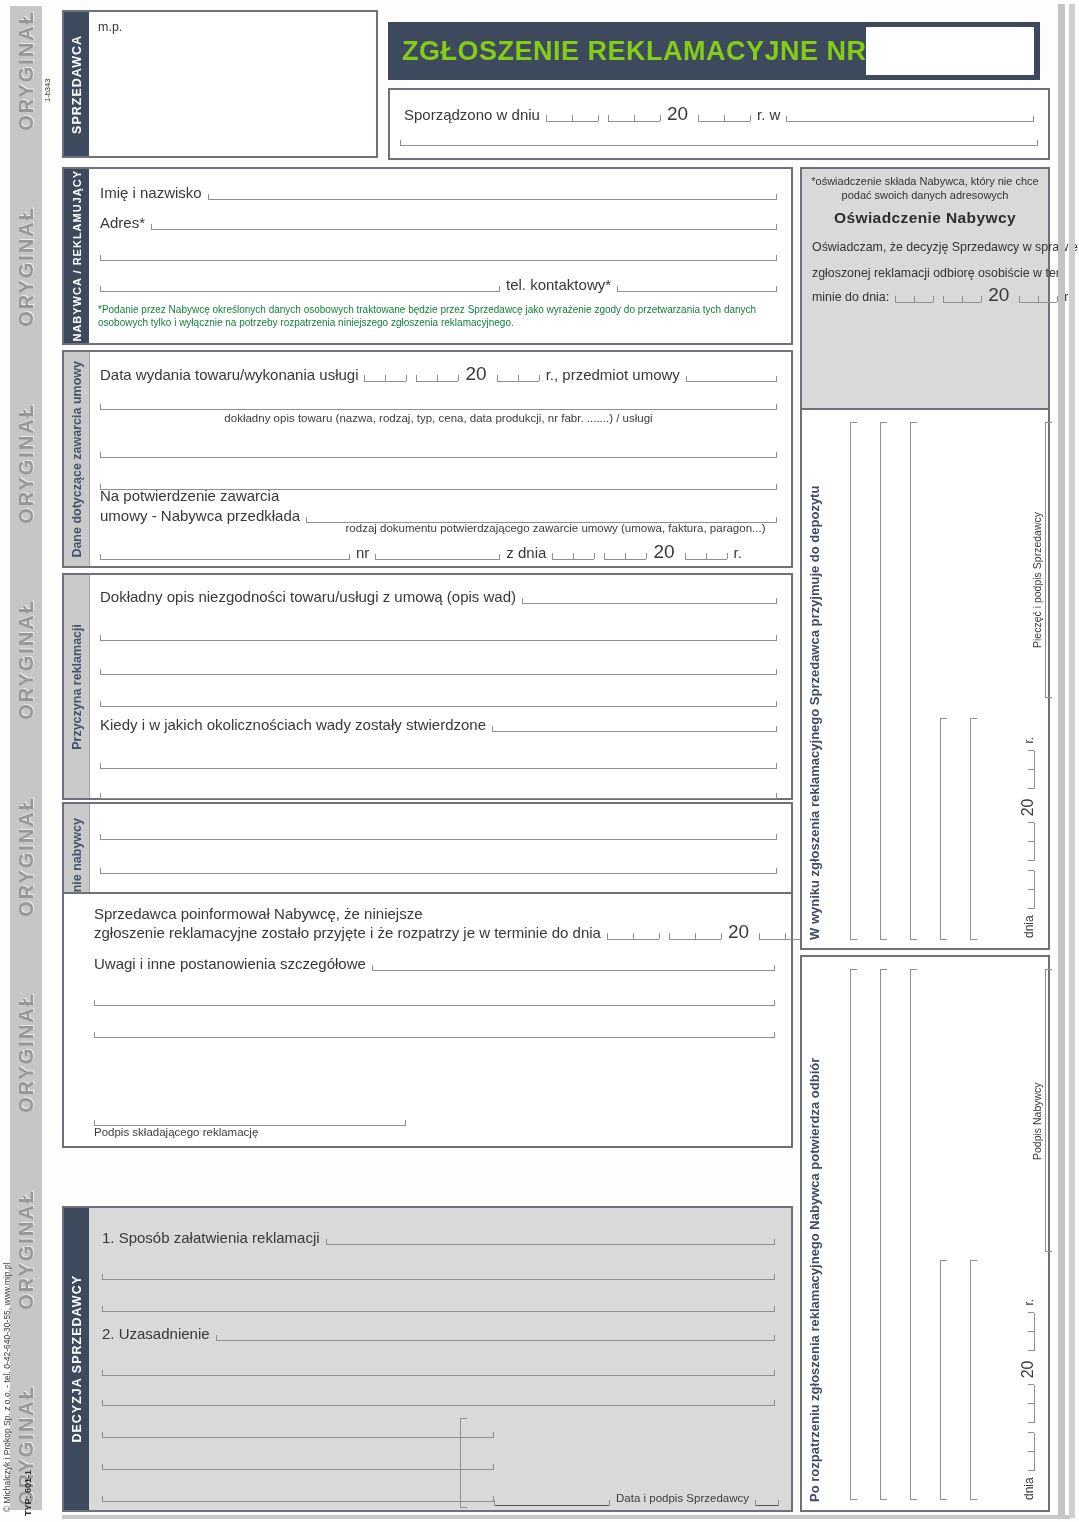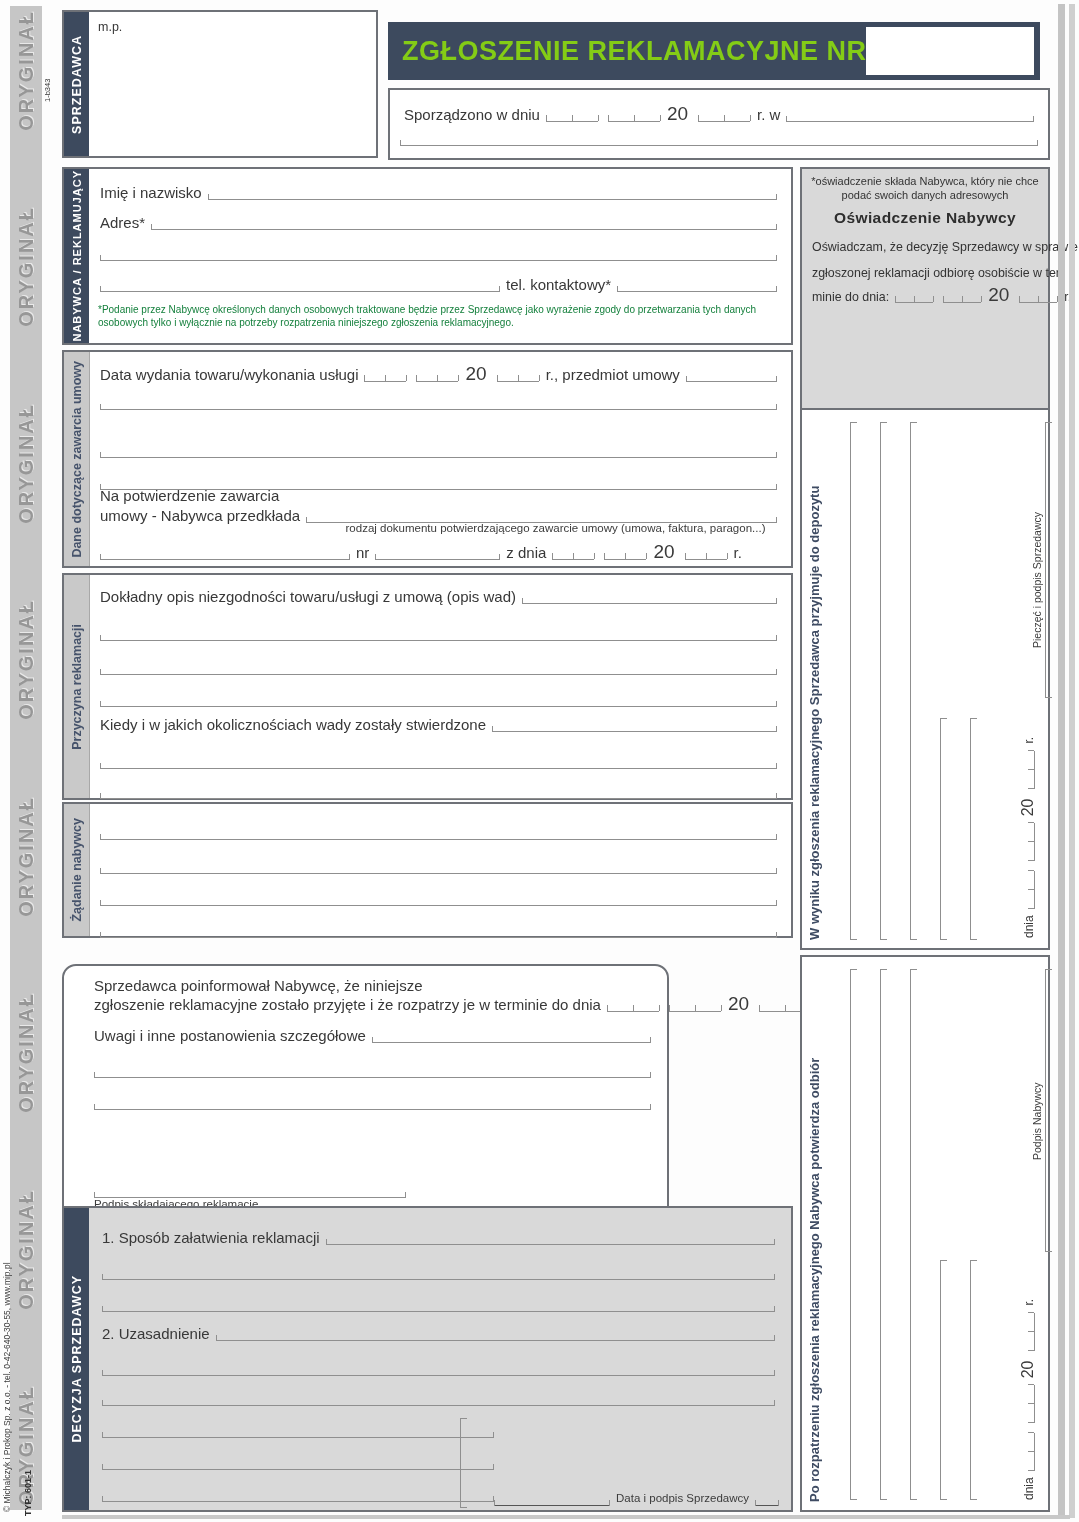--- a/index.html
+++ b/index.html
@@ -223,20 +223,21 @@
             <span class="s" style="width:20px;"></span>
             <span class="e"></span>
           </span>
       </span>
       <span class="lbl">r., przedmiot umowy</span>
       <span class="fl"></span>
     </div>
     <div class="row" style="left:36px;right:14px;top:44px;">
       <span class="fl"></span>
     </div>
+    <div class="ctr cap" style="left:36px;right:14px;top:60px;">dokładny opis towaru (nazwa, rodzaj, typ, cena, data produkcji, nr fabr. .......) / usługi</div>
     <div class="row" style="left:36px;right:14px;top:92px;">
       <span class="fl"></span>
     </div>
     <div class="row" style="left:36px;right:14px;top:124px;">
       <span class="fl"></span>
     </div>
     <div class="lbl" style="position:absolute;left:36px;top:136px;">Na potwierdzenie zawarcia</div>
     <div class="row" style="left:36px;right:14px;top:156px;">
       <span class="lbl">umowy - Nabywca przedkłada</span>
       <span class="fl"></span>
@@ -311,21 +312,21 @@
         <span class="fl"></span>
       </div>
     <div class="row" style="left:36px;right:14px;top:88px;">
         <span class="fl"></span>
       </div>
     <div class="row" style="left:36px;right:14px;top:120px;">
         <span class="fl"></span>
       </div>
   </div>
 
-  <div class="box" style="left:62px;top:964px;width:607px;height:256px;border-radius:14px;">
+  <div class="box" style="left:62px;top:892px;width:731px;height:256px;">
     <div class="lbl" style="position:absolute;left:30px;top:12px;">Sprzedawca poinformował Nabywcę, że niniejsze</div>
     <div class="row" style="left:30px;right:16px;top:30px;">
       <span class="lbl">zgłoszenie reklamacyjne zostało przyjęte i że rozpatrzy je w terminie do dnia</span>
       <span class="dl">
         <span class="g">
             <span class="s"></span>
             <span class="s"></span>
             <span class="e"></span>
           </span>
         <span class="g">

